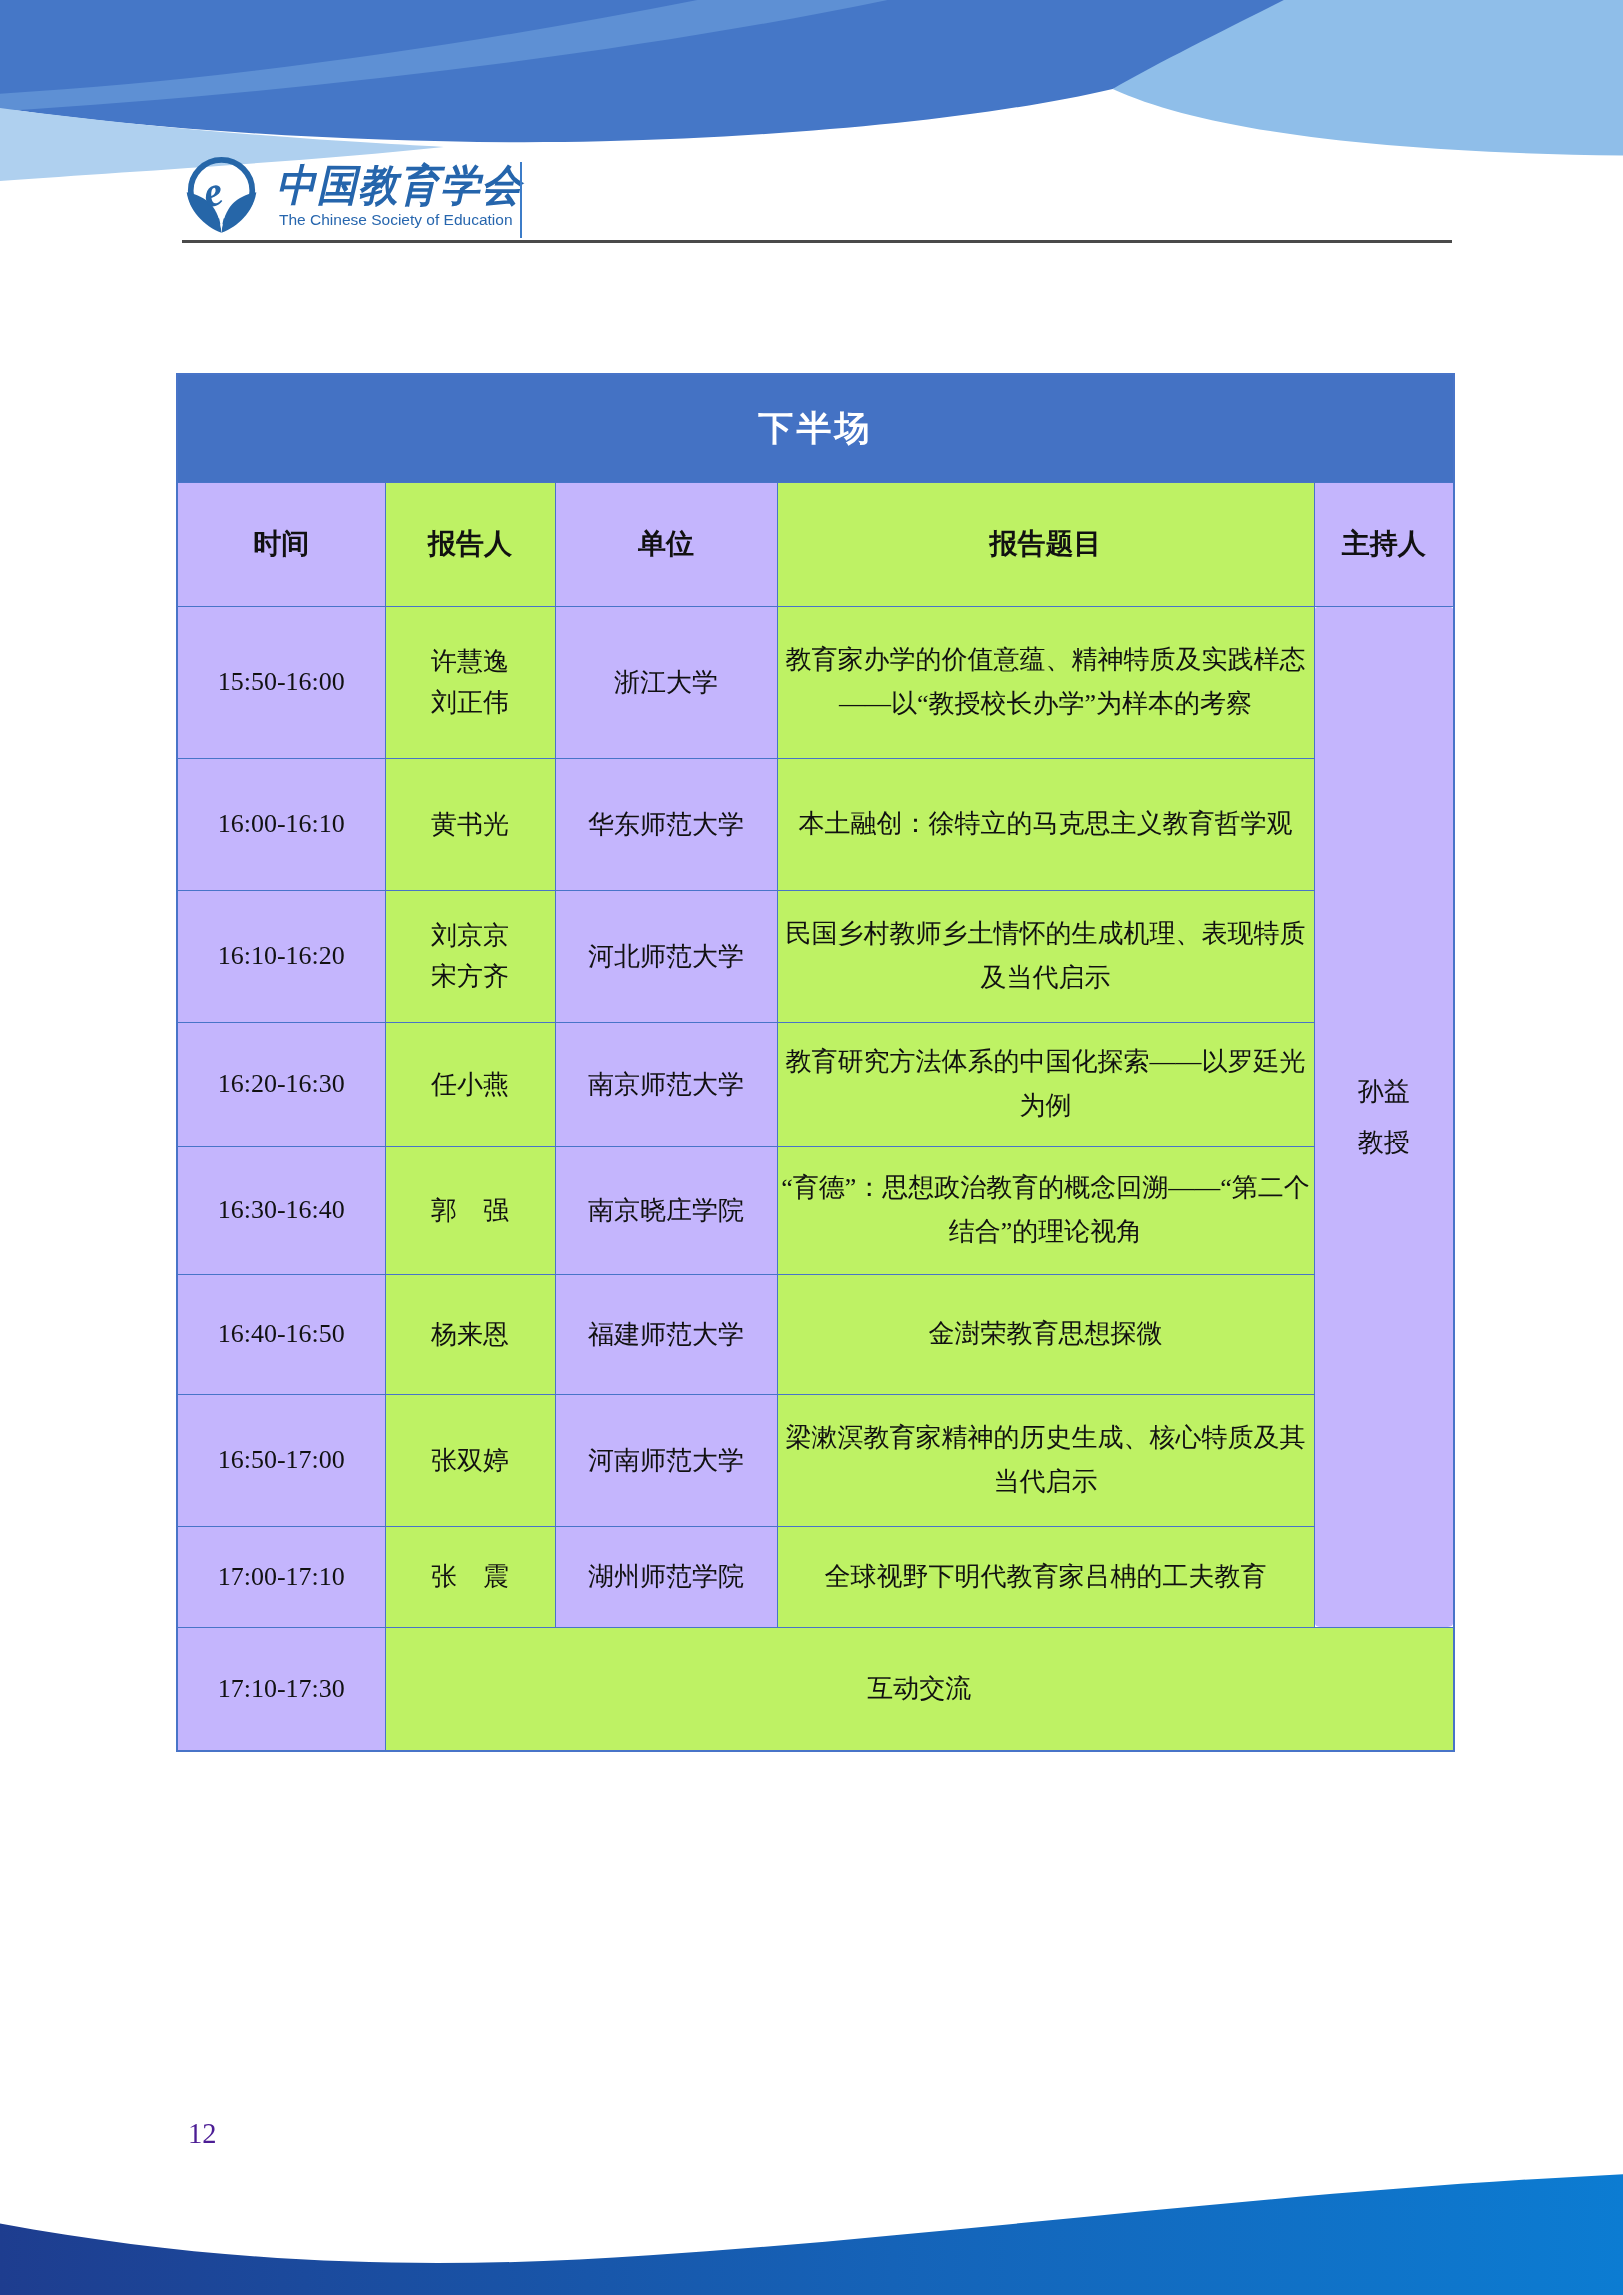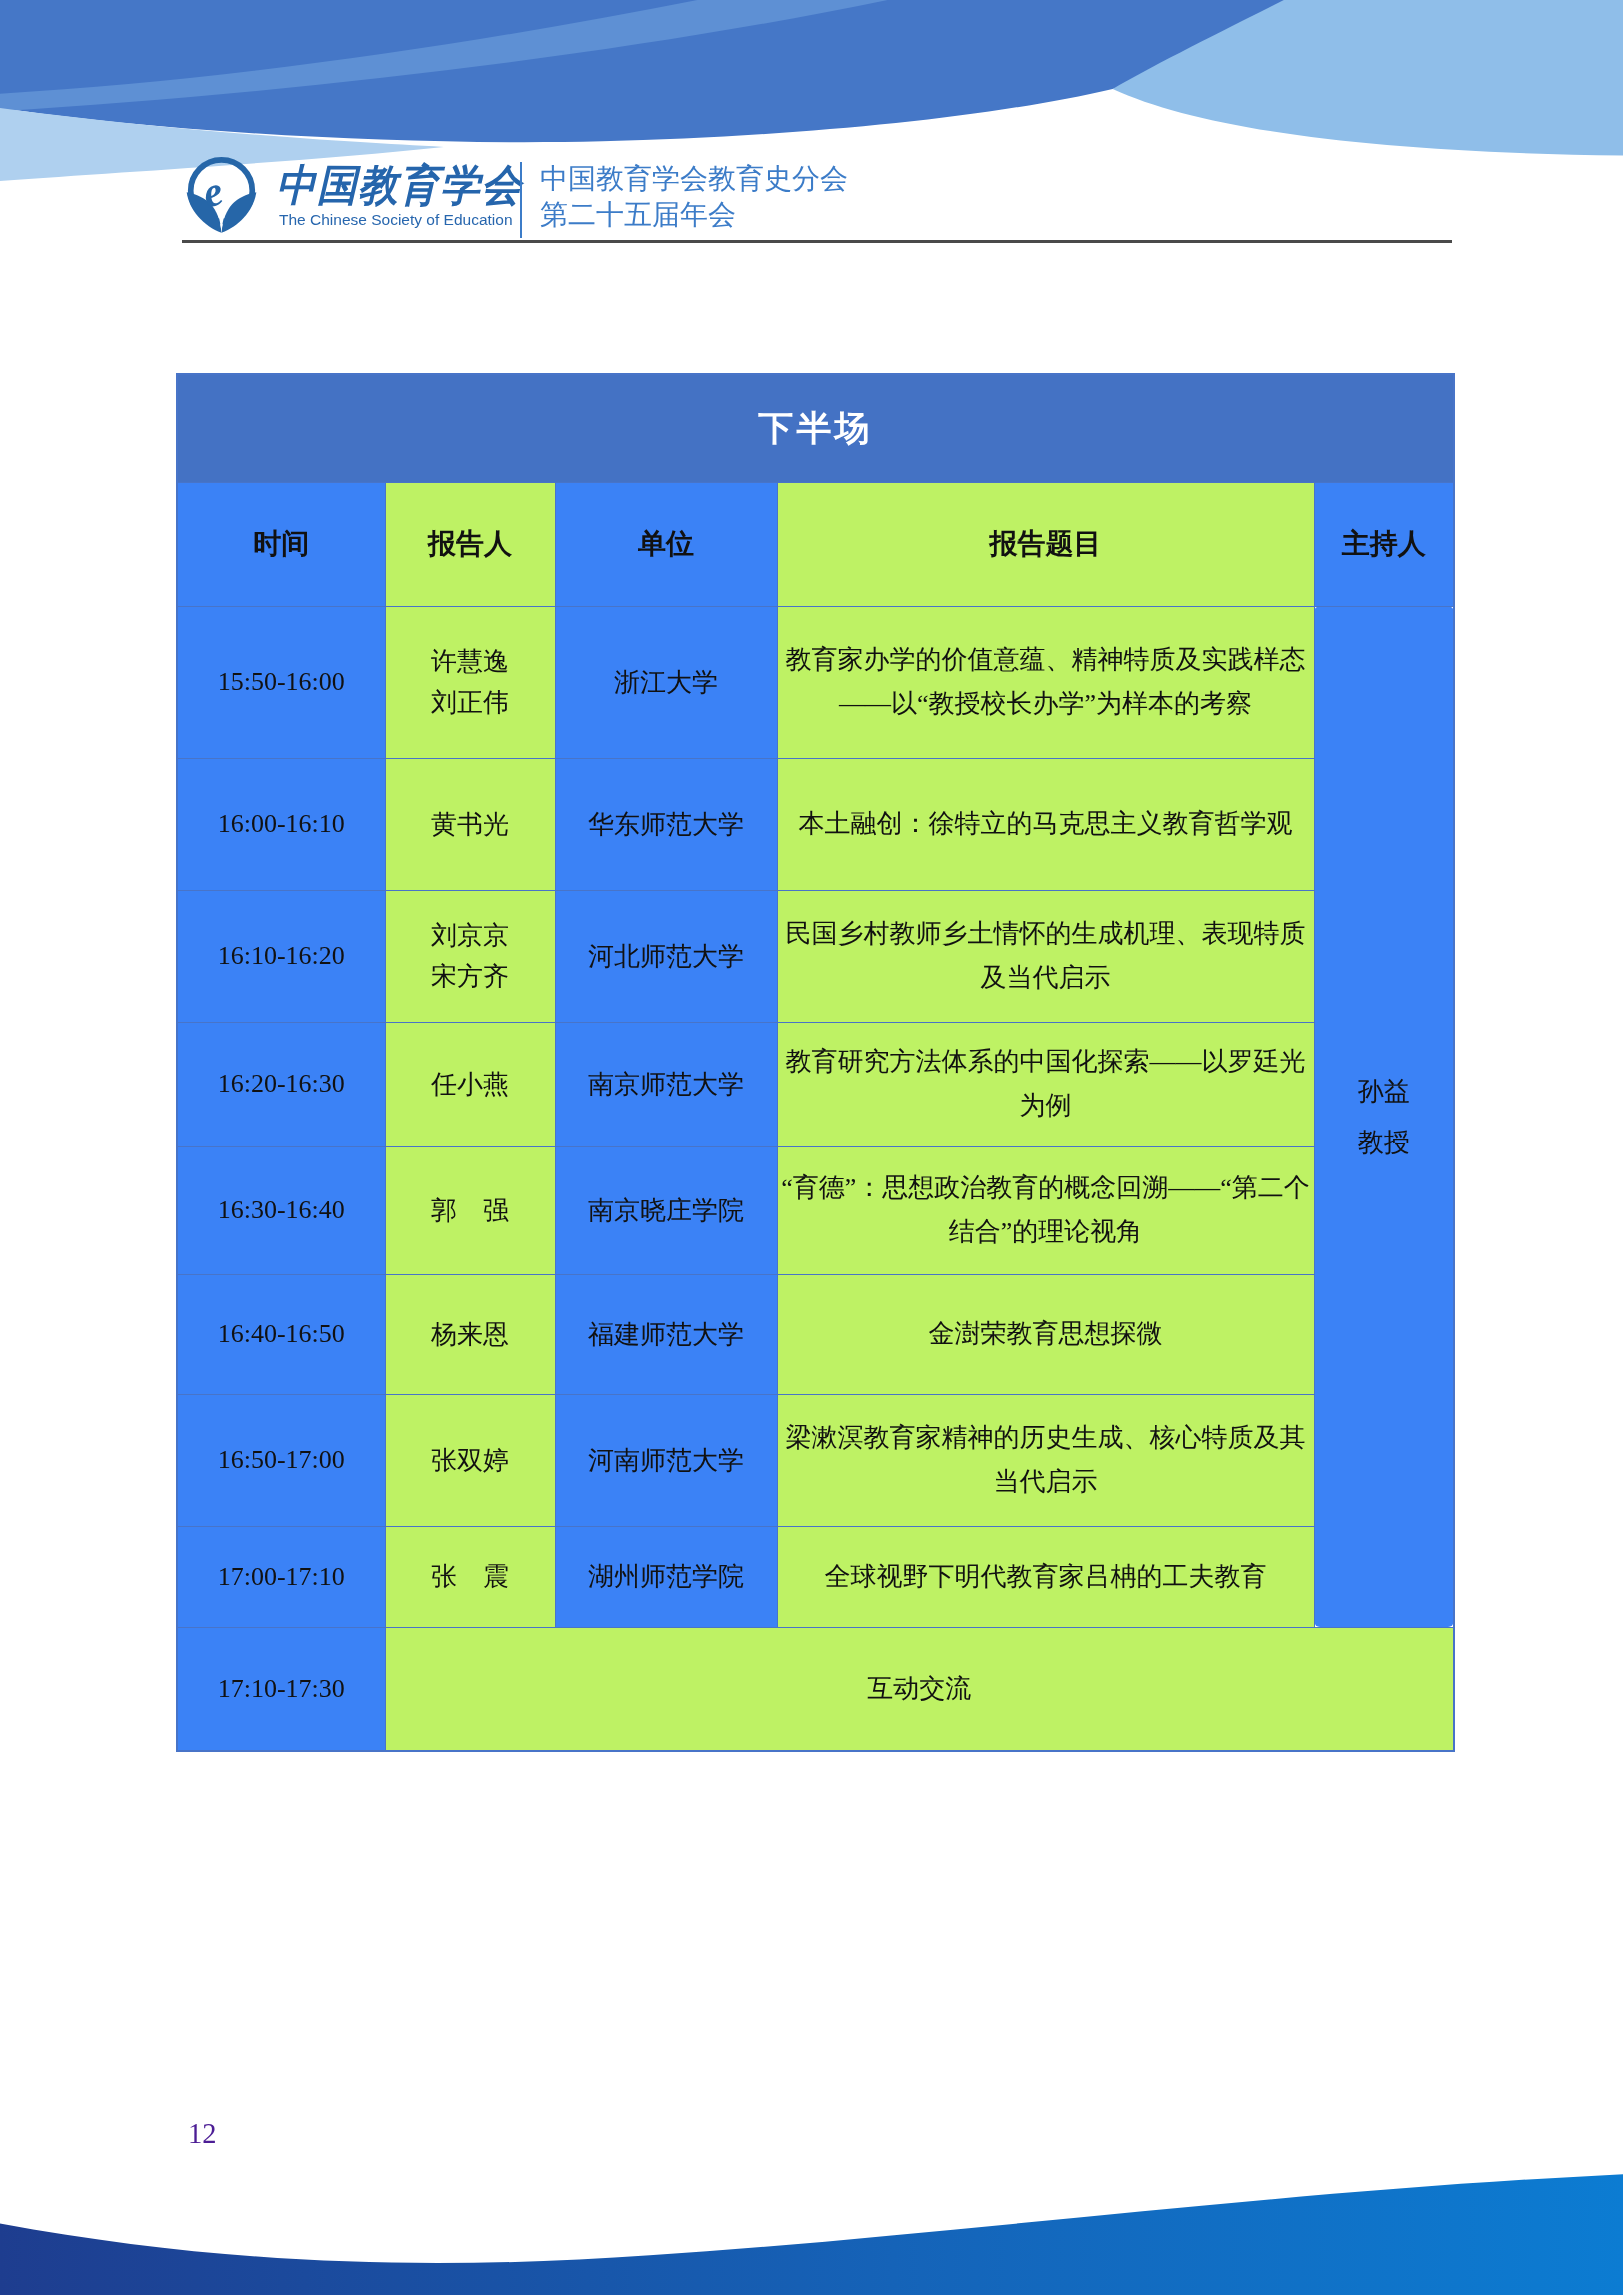--- a/index.html
+++ b/index.html
@@ -38,21 +38,21 @@
   table.sched td, table.sched th{
     border:1.6px solid #4874C8;padding:0;vertical-align:middle;
     font-size:26px;color:#111;font-weight:normal;
   }
   table.sched{border:2.4px solid #4874C8;}
   tr.h-title th{
     background:#4472C4;color:#ffffff;font-size:35px;font-weight:bold;
     letter-spacing:3.2px;text-align:center;margin-top:8px;
   }
   tr.h-head th{font-size:28px;font-weight:bold;text-align:center;}
-  .tint{background:#3b82f6;}
+  .tint{background:#c4b5fd;}
   .white{background:#bef264;}
   .c-center{text-align:center;}
   .c-title{text-align:center;padding:11px 17.4px;line-height:44px;}
   .preline{white-space:pre-line;line-height:41px;}
   .host-cell{line-height:51px;border-radius:6px;}
   .h-title{height:108px;} .h-head{height:124px;}
   .h-r1{height:152px;} .h-r2{height:132px;} .h-r3{height:132px;}
   .h-r4{height:124px;} .h-r5{height:128px;} .h-r6{height:120px;}
   .h-r7{height:132px;} .h-r8{height:101px;} .h-r9{height:124px;}
   
@@ -73,24 +73,20 @@
   <svg class="logo" viewBox="0 0 100 100">
     <circle cx="50" cy="44" r="38" fill="none" stroke="#2666A8" stroke-width="7"></circle>
     <path d="M50,96 C28,88 10,68 7,46 C32,51 47,64 50,96 Z" fill="#2666A8"></path>
     <path d="M50,96 C72,88 90,68 93,46 C68,51 53,64 50,96 Z" fill="#2666A8"></path>
     <path d="M50,96 C48,70 40,56 24,48 C40,50 49,60 50,74 C51,60 60,50 76,48 C60,56 52,70 50,96 Z" fill="#ffffff"></path>
     <text x="27" y="60" font-size="52" font-style="italic" font-weight="bold" font-family="Liberation Serif, serif" fill="#2666A8" transform="rotate(-14 50 42)">e</text>
   </svg>
   <div class="brand-cn">中国教育学会</div>
   <div class="brand-en">The Chinese Society of Education</div>
   <div class="vdiv"></div>
-  <div class="division">
-    <div>中国教育学会教育史分会</div>
-    <div>第二十五届年会</div>
-  </div>
   <div class="hrule"></div>
 
   <table class="sched">
     <colgroup>
       <col style="width:208px">
         <col style="width:170px">
         <col style="width:222px">
       <col style="width:537px">
         <col style="width:140px">
     </colgroup>

